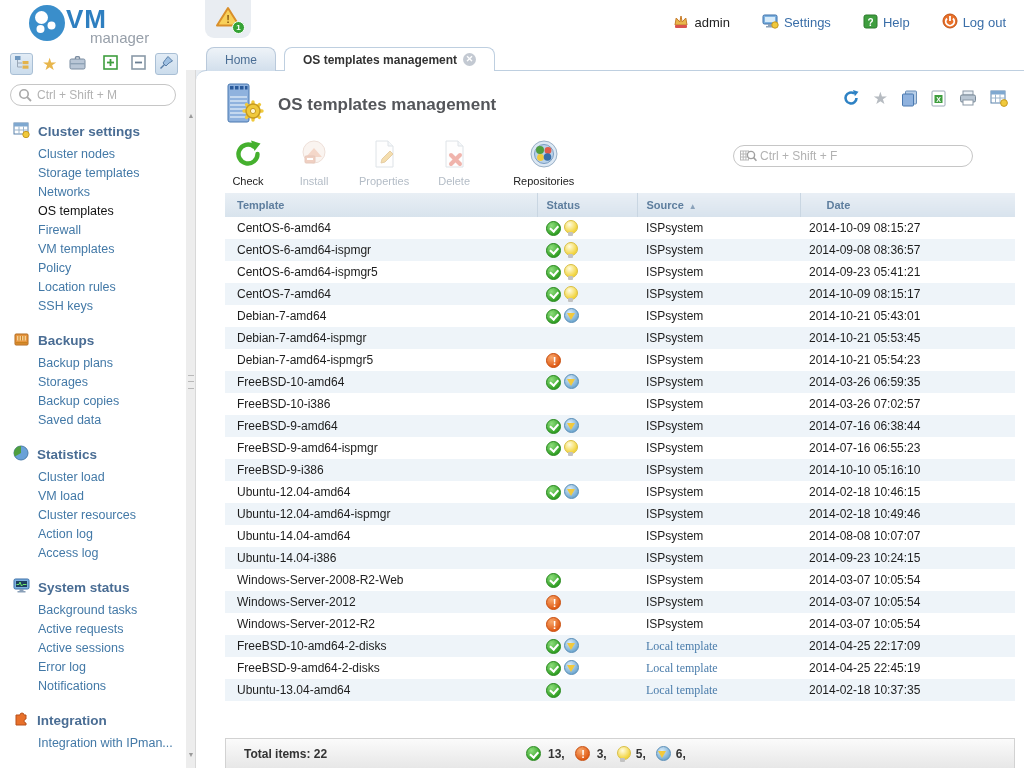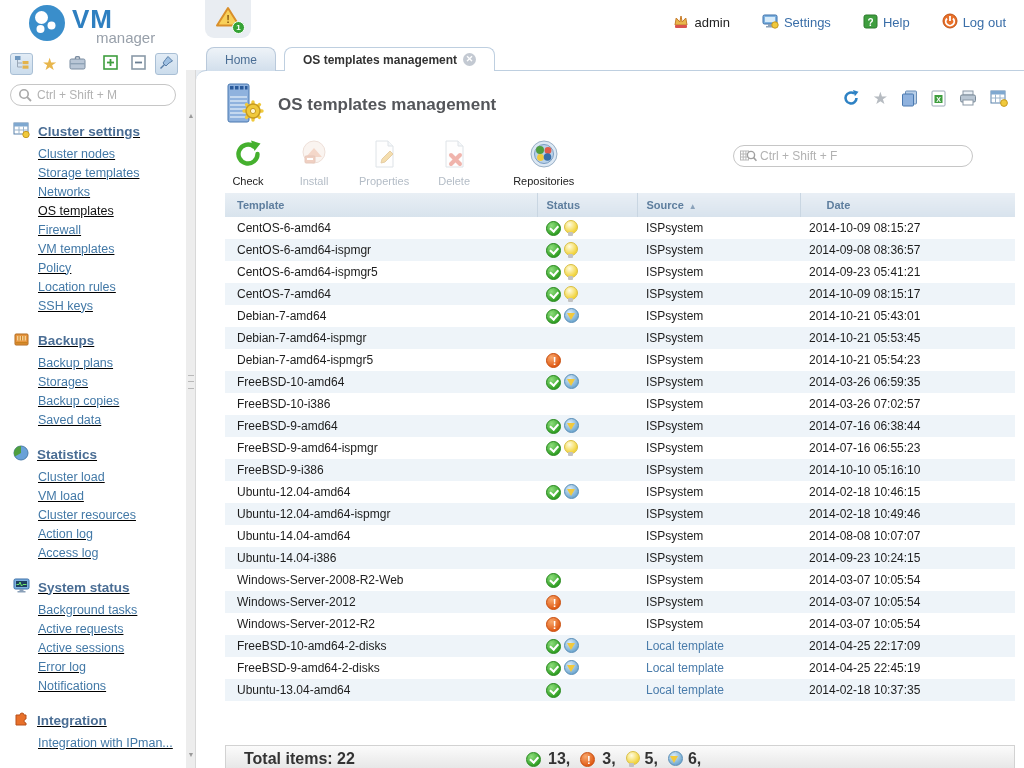--- a/index.html
+++ b/index.html
@@ -1,21 +1,21 @@
 <!DOCTYPE html>
 <html><head>
 <meta charset="utf-8">
 <style>
   * { margin:0; padding:0; box-sizing:border-box; }
   html,body { width:1024px; height:768px; overflow:hidden; background:#fff;
     font-family:"Liberation Sans", sans-serif; }
 
   
   #header { position:absolute; top:0; left:0; width:1024px; height:45px; background:#fff; z-index:5; }
-  .logo { position:absolute; left:28px; top:4px; display:flex; align-items:center; gap:6px; }
+  .logo { position:absolute; left:28px; top:4px; display:flex; align-items:center; }
   .logo-text { display:flex; flex-direction:column; line-height:1; }
   .logo-vm { font-size:26px; font-weight:bold; color:#2e7fc0; letter-spacing:1px; }
   .logo-mgr { font-size:15px; color:#98a0aa; margin-left:24px; margin-top:-2px; }
   .alert-tab { position:absolute; left:205px; top:0; width:46px; height:38px; background:#e9edf2;
     border-radius:0 0 9px 9px; display:flex; align-items:center; justify-content:center; cursor:pointer; }
   .alert-badge { position:absolute; right:6px; bottom:4px; width:13px; height:13px; border-radius:50%;
     background:#36a335; border:1px solid #fff; color:#fff; font-size:8px; font-weight:bold;
     display:flex; align-items:center; justify-content:center; }
   .userbar { position:absolute; right:18px; top:0; height:45px; display:flex; align-items:center; gap:32px; }
   .userbar .ub-item { display:flex; align-items:center; gap:5px; font-size:13px; color:#3a6ea8; cursor:pointer; }
@@ -27,21 +27,21 @@
   .tool-box { width:24px; height:22px; display:flex; align-items:center; justify-content:center;
     border-radius:3px; cursor:pointer; }
   .tool-box.selected { background:linear-gradient(#e2ecf6,#cbdcec); border:1px solid #a9bfd5; }
   .tool-spacer { flex:1; }
   .side-search { margin:9px 10px 0 10px; position:relative; }
   .side-search input, .panel-search input { width:100%; height:22px; border:1px solid #c6c6c6;
     border-radius:12px; padding-left:26px; font-size:12px; color:#555; outline:none;
     font-family:"Liberation Sans", sans-serif; }
   .side-search input::placeholder, .panel-search input::placeholder { color:#b2b2b2; }
   .search-glyph { position:absolute; left:8px; top:4px; }
-  .nav-section { margin-top:16px;text-decoration:underline; }
+  .nav-section { margin-top:16px; }
   .nav-title { display:flex; align-items:center; gap:8px; padding-left:13px; height:18px;
     font-weight:bold; font-size:13.5px; color:#4a6d94; cursor:pointer; }
   .nav-items { margin-top:4px; }
   .nav-item { padding:2.5px 0 2.5px 38px; font-size:12.5px; color:#4379a7; cursor:pointer; }
   .nav-item.active { color:#111; }
 
   
   #splitter { position:absolute; left:186px; top:70px; width:10px; bottom:0; background:#ededed;
     border-right:1px solid #d8d8d8; }
   .split-arrow { position:absolute; left:0; width:10px; text-align:center; font-size:7px; color:#9a9a9a; cursor:pointer; }
@@ -80,21 +80,21 @@
   
   .grid { margin:4px 9px 0 29px; border-collapse:collapse; width:calc(100% - 38px); table-layout:fixed; }
   .grid th { height:24px; background:linear-gradient(#e9eff5,#d8e3ed); font-size:11px; color:#5e7e9e;
     text-align:left; padding-left:12px; border-right:1px solid #c9d6e2; cursor:pointer; }
   .grid th:last-child { border-right:none; }
   .grid col.c-template { width:312px; } .grid col.c-status { width:100px; } .grid col.c-source { width:163px; }
   .grid td { height:22px; font-size:12px; color:#1d1d1d; padding-left:12px; white-space:nowrap; overflow:hidden; }
   .grid tr.alt td { background:#eef4f9; }
   .grid tr.row { cursor:pointer; }
   .grid td.status-cell { padding-left:9px; }
-  .grid td.src.link { color:#4a7cab; }
+  .grid td.src.link { color:#4a7cab;font-family:Liberation Serif, serif; }
   .sort-arrow { font-size:8px; color:#8aa2ba; margin-left:5px; }
 
   
   .ic { display:inline-block; vertical-align:middle; margin-right:3px; position:relative; }
   .ic-check, .ic-error { width:15px; height:15px; border-radius:50%; }
   .ic-check { background:radial-gradient(circle at 35% 28%, #8ede7c, #2f9e23 75%); border:1px solid #2a8a20; }
   .ic-check::after { content:""; position:absolute; left:3px; top:3.5px; width:6px; height:3.5px;
     border-left:2px solid #fff; border-bottom:2px solid #fff; transform:rotate(-48deg); }
   .ic-error { background:radial-gradient(circle at 35% 28%, #f8a86d, #e05a14 75%); border:1px solid #c84f10; }
   .ic-error::after { content:"!"; position:absolute; left:0; top:0; width:15px; height:15px;
@@ -104,23 +104,23 @@
     background:radial-gradient(circle at 38% 30%, #fffce0, #f2d43e 70%); border:1px solid #d9bf45; }
   .ic-bulb::after { content:""; position:absolute; left:3.5px; bottom:0; width:5px; height:4px;
     background:#c2c2c2; border-radius:1px; }
   .ic-update { width:13px; height:16px; }
   .ic-update::before { content:""; position:absolute; left:0; top:0; width:13px; height:13px; border-radius:50%;
     background:radial-gradient(circle at 38% 30%, #d9ebfa, #6fa8cf 75%); border:1px solid #5b8fb8; }
   .ic-update::after { content:""; position:absolute; left:2.5px; top:5px; width:0; height:0;
     border-left:4px solid transparent; border-right:4px solid transparent; border-top:7px solid #f2c93c; }
 
   
-  .panel-footer { position:absolute; left:29px; right:9px; bottom:0; height:23px;
+  .panel-footer { position:absolute; left:29px; right:9px; bottom:0; height:30px;
     background:linear-gradient(#fbfbfb,#e7e7e7); border:1px solid #d2d2d2; border-bottom:none;
-    display:flex; align-items:flex-end; font-size:16px; color:#333; }
+    display:flex; align-items:center; font-size:12px; color:#333; }
   .footer-total { font-weight:bold; padding-left:18px; }
   .footer-counts { position:absolute; left:300px; display:flex; align-items:center; gap:4px; }
   .footer-counts b { margin-right:6px; }
 </style>
 </head>
 <body>
 
 <div id="header">
   <div class="logo">
     <span>

